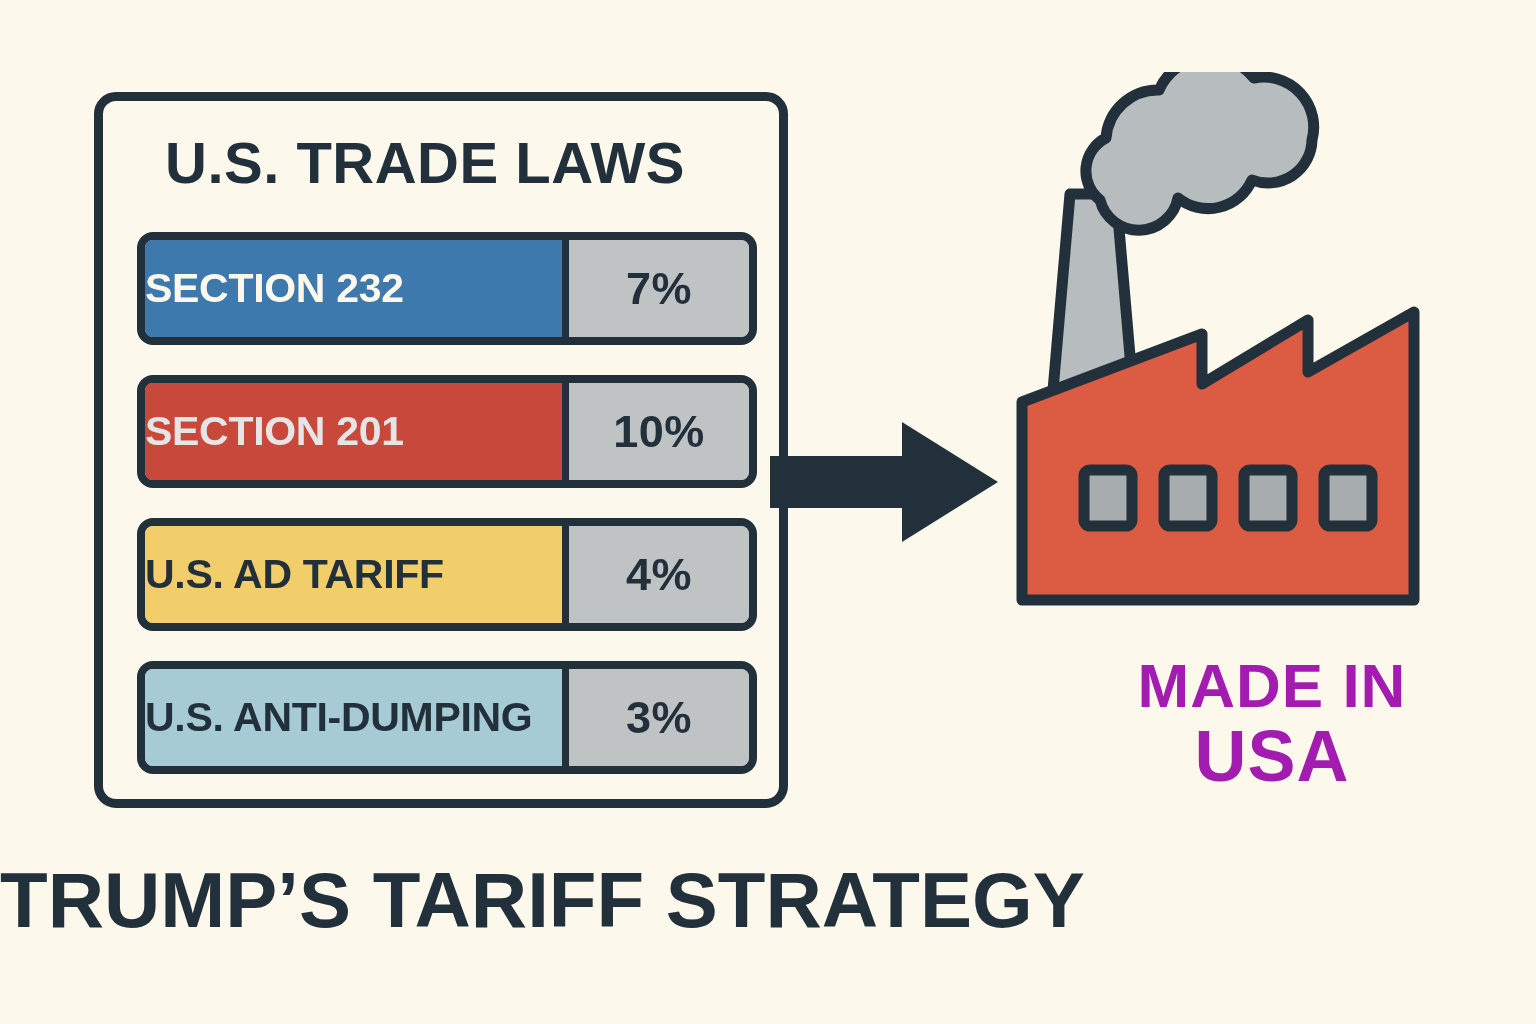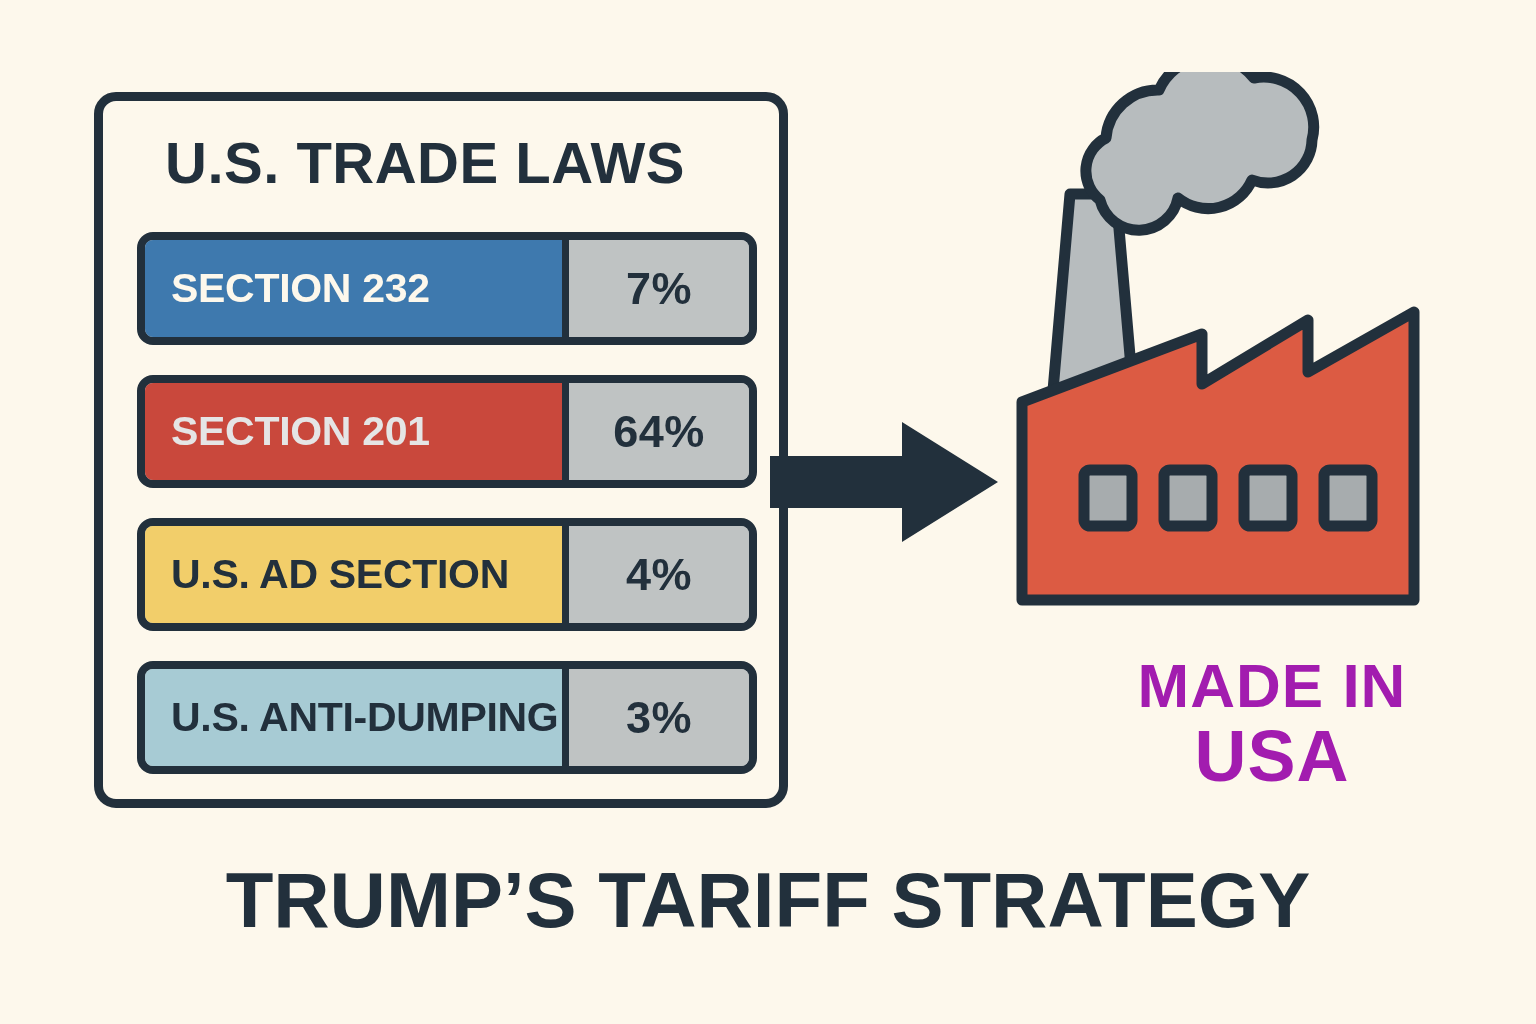--- a/index.html
+++ b/index.html
@@ -64,21 +64,20 @@
     overflow: hidden;
     background: #BFC3C3;
   }
   .row:last-child { margin-bottom: 0; justify-content: center; }
 
   .row-label {
     width: 424px;
     flex: 0 0 424px;
     display: flex;
     align-items: center;
-    padding-left: 26px;
     box-sizing: border-box;
     border-right: 7px solid #22303C;
     font-size: 41px;
     font-weight: 700;
     letter-spacing: -0.3px;
     white-space: nowrap;
   }
   .row-value {
     flex: 1 1 auto;
     display: flex;
@@ -122,21 +121,20 @@
   }
   .made-in .l1 { font-size: 62px; letter-spacing: 1px; display: block; }
   .made-in .l2 { font-size: 72px; letter-spacing: 1px; display: block; margin-top: 3px; }
 
   
   .footer-title {
     position: absolute;
     left: 0;
     top: 855px;
     width: 1536px;
-    text-align: center;
     font-size: 78px;
     font-weight: 700;
     letter-spacing: 0px;
     color: #22303C;
     white-space: nowrap;
   }
 </style>
 </head>
 <body style="background: rgb(253, 248, 236);">
 
@@ -147,25 +145,25 @@
 
     <div class="rows">
 
       <div class="row">
         <div class="row-label" style="background: rgb(62, 121, 174); color: rgb(253, 248, 236);">SECTION 232</div>
         <div class="row-value" style="background: rgb(191, 195, 195);">7%</div>
       </div>
 
       <div class="row">
         <div class="row-label" style="background: rgb(201, 72, 60); color: #e5e5e5;">SECTION 201</div>
-        <div class="row-value" style="background: rgb(191, 195, 195);">64%</div>
-      </div>
-
-      <div class="row">
-        <div class="row-label" style="background: rgb(242, 206, 106); color: rgb(34, 48, 60);">U.S. AD SECTION</div>
+        <div class="row-value" style="background: rgb(191, 195, 195);">10%</div>
+      </div>
+
+      <div class="row">
+        <div class="row-label" style="background: rgb(242, 206, 106); color: rgb(34, 48, 60);">U.S. AD TARIFF</div>
         <div class="row-value" style="background: rgb(191, 195, 195);">4%</div>
       </div>
 
       <div class="row">
         <div class="row-label" style="background: rgb(167, 203, 212); color: rgb(34, 48, 60);">U.S. ANTI-DUMPING</div>
         <div class="row-value" style="background: rgb(191, 195, 195);">3%</div>
       </div>
 
     </div>
   </div>

